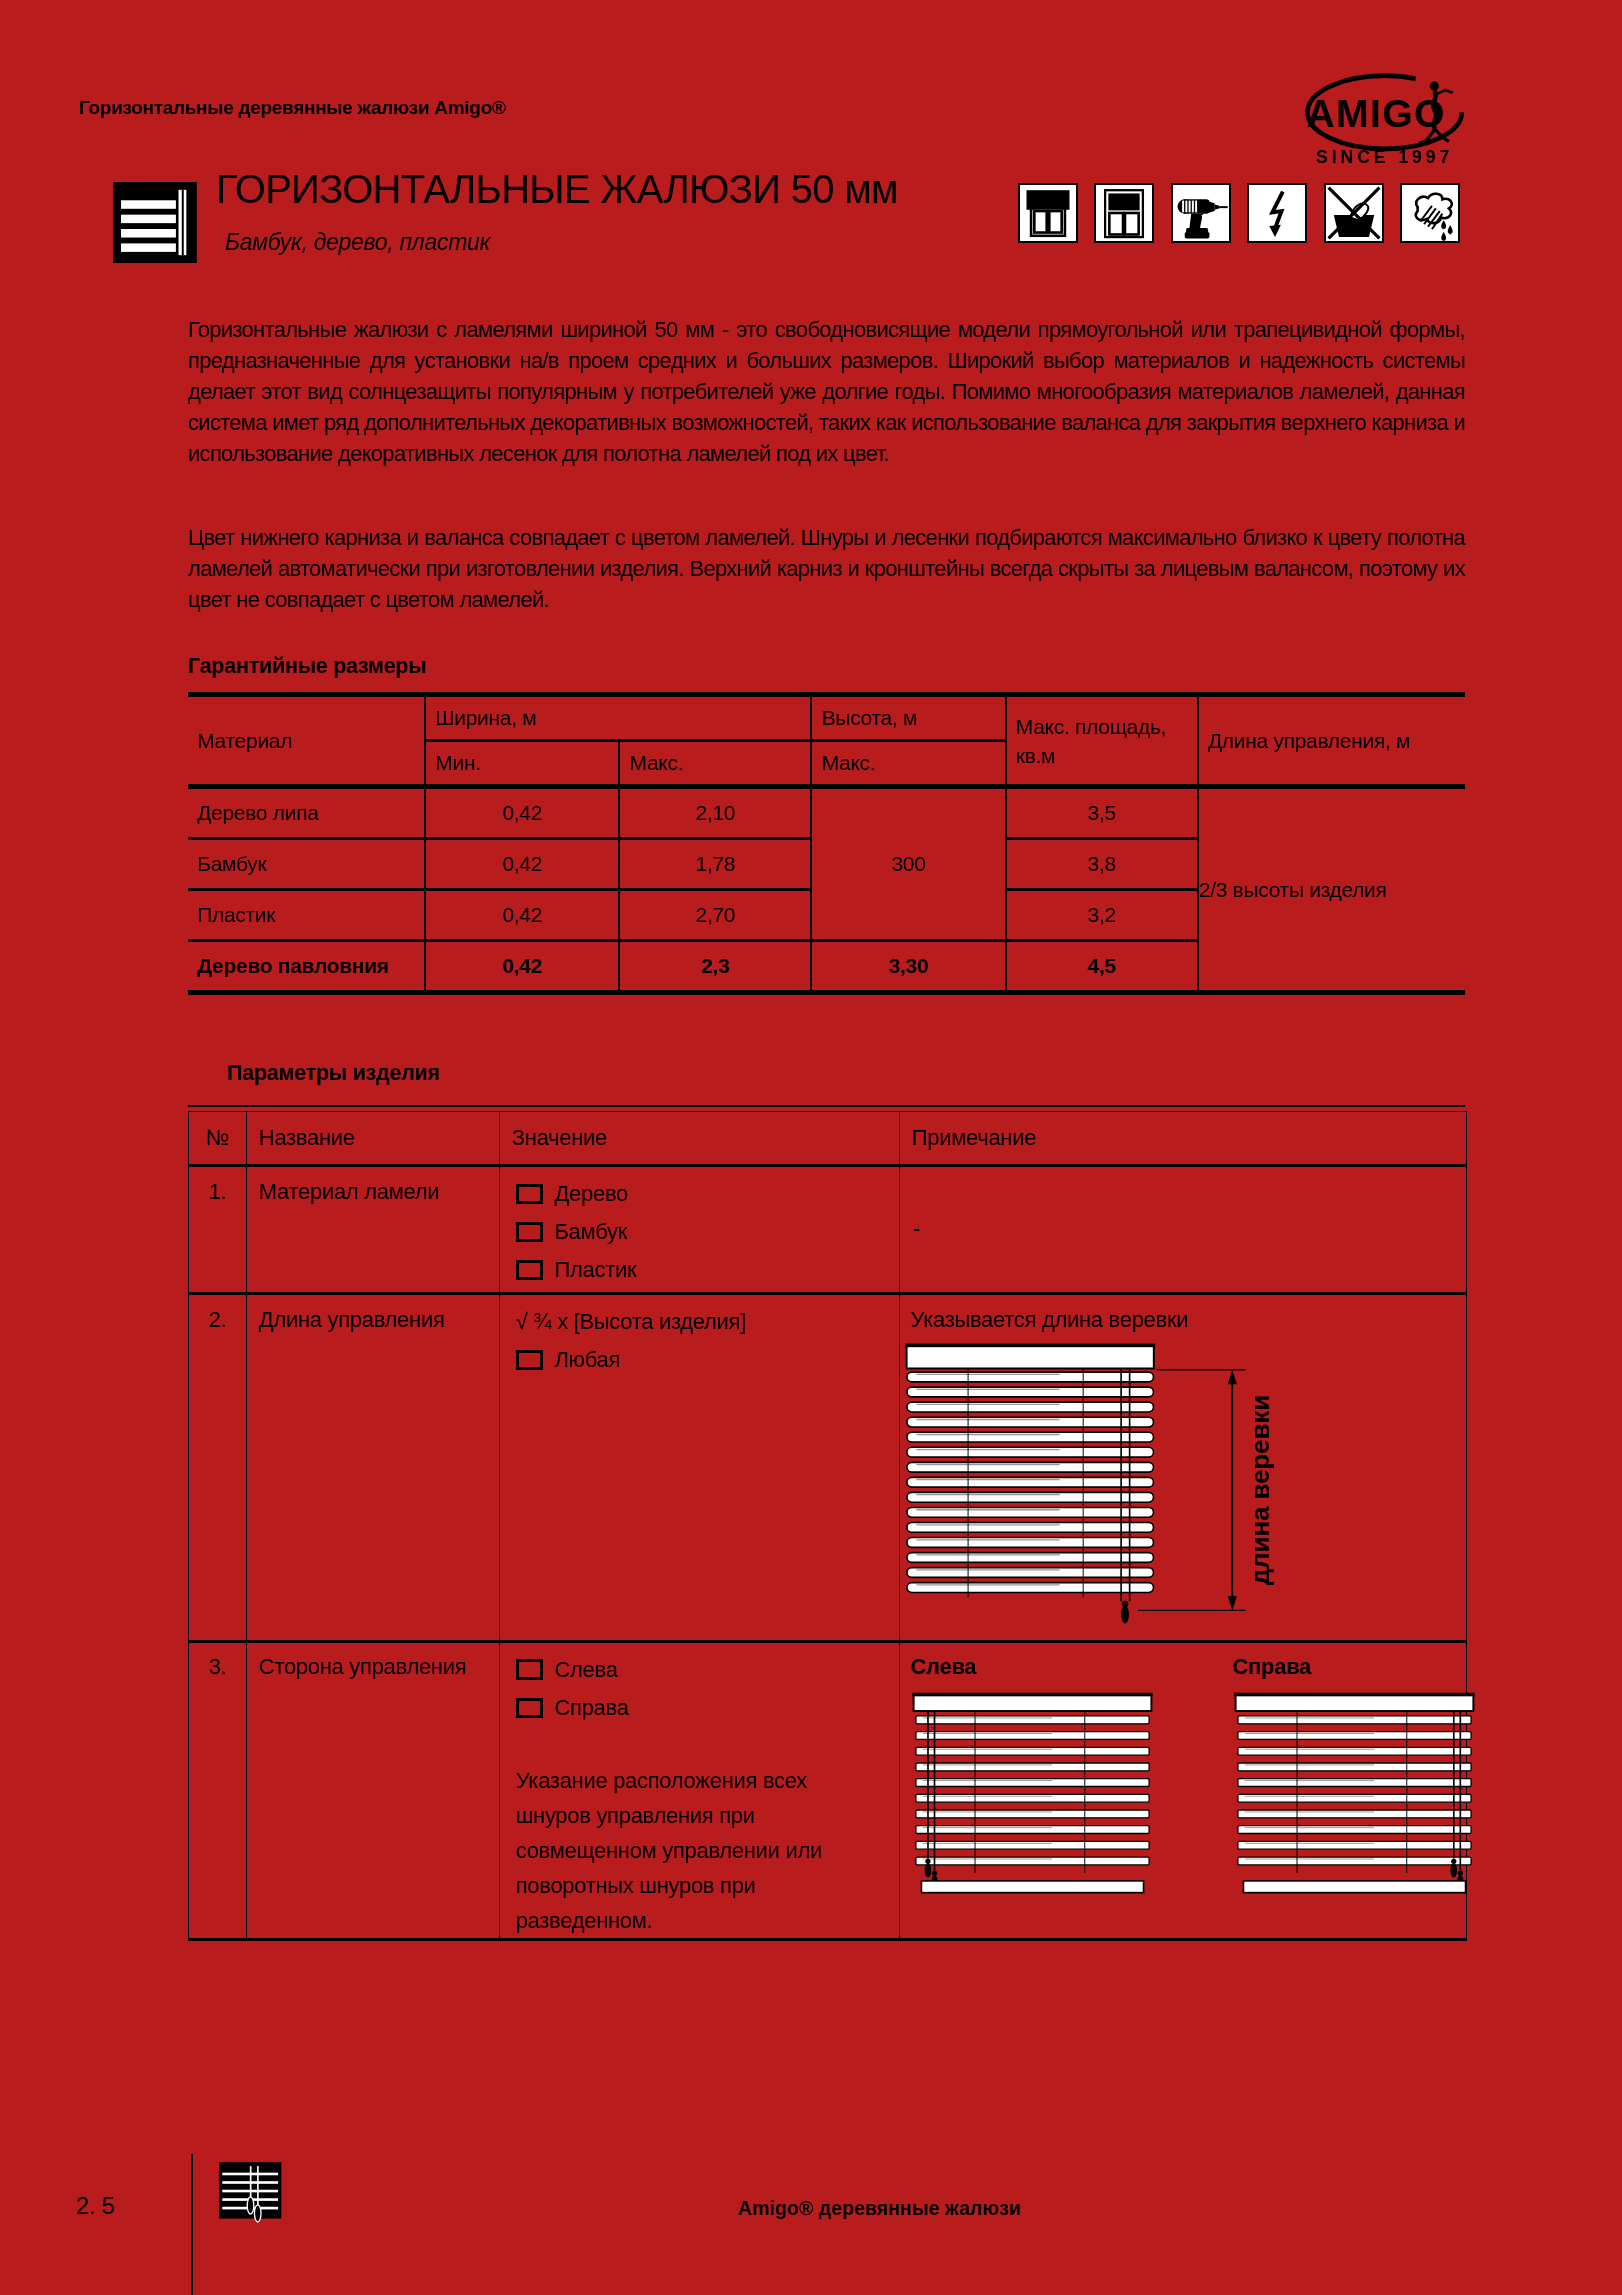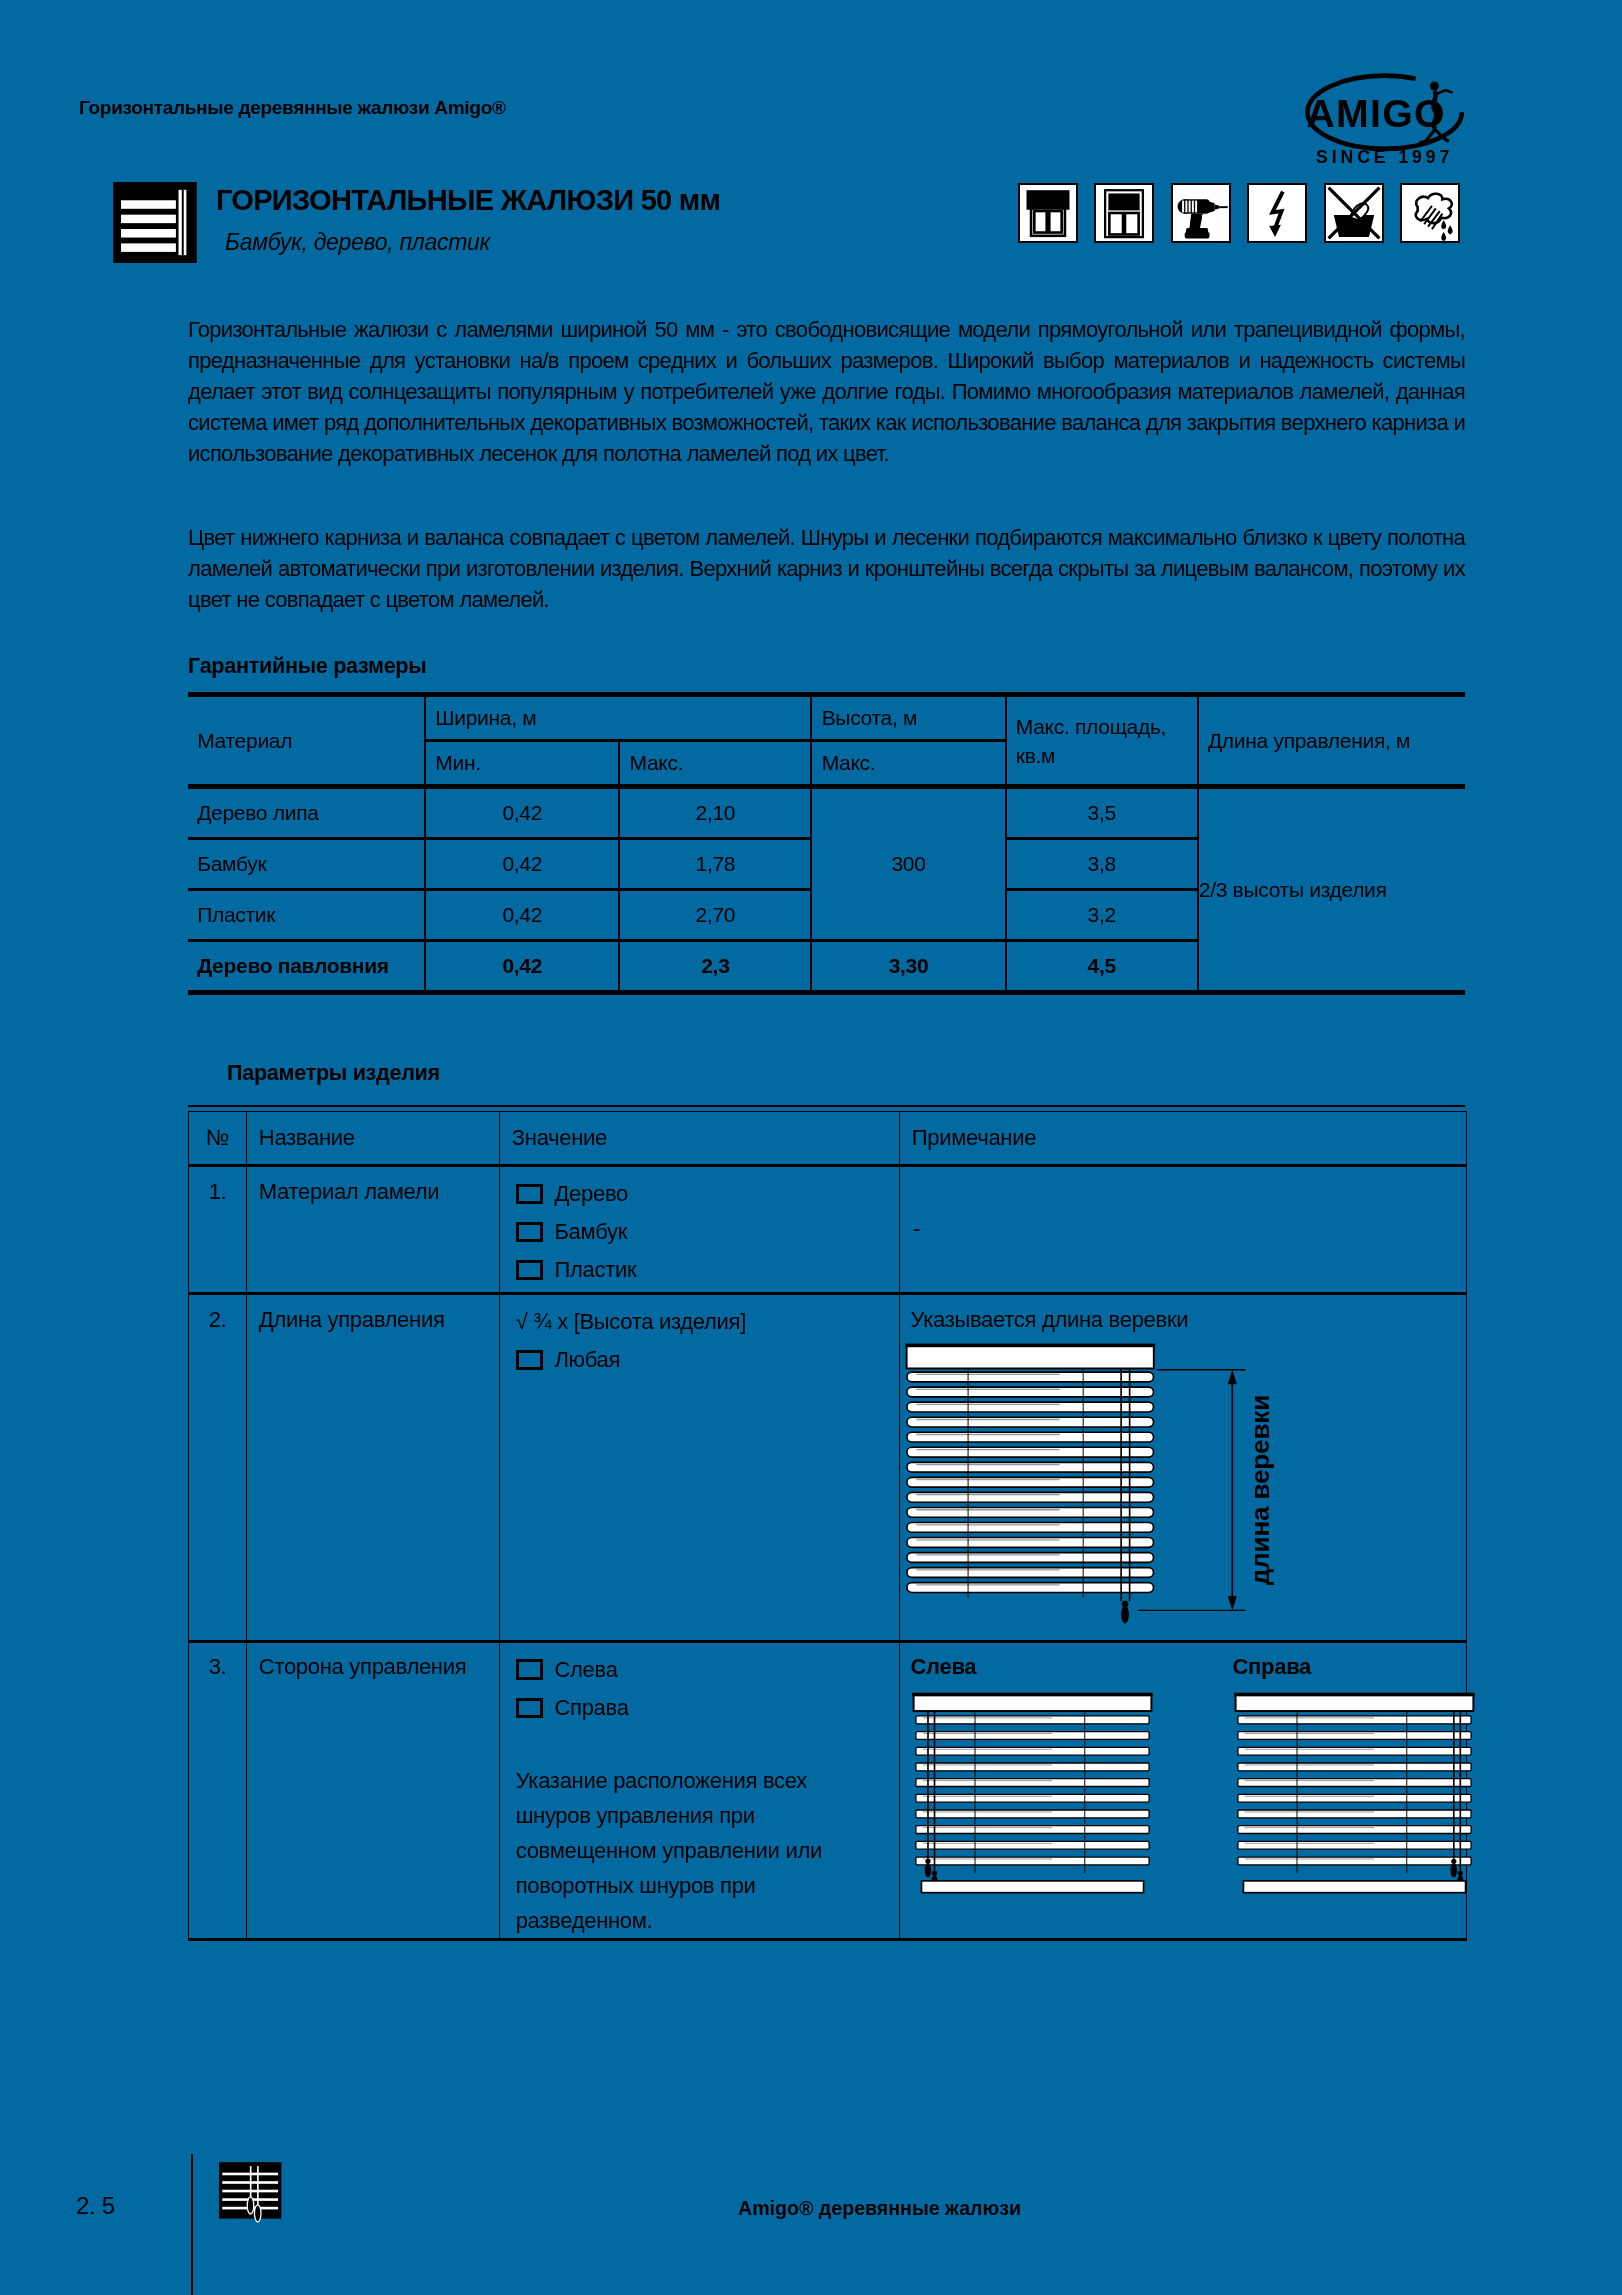--- a/index.html
+++ b/index.html
@@ -1,23 +1,23 @@
 <!DOCTYPE html>
 <html style="font-size:10.5px"><head>
 <meta charset="utf-8">
 <style>
   html,body{margin:0;padding:0;background:#fff;}
-  .page{position:relative;width:1623px;height:2295px;background:#0369a1;overflow:hidden;
+  .page{position:relative;width:1623px;height:2295px;background:#b91c1c;overflow:hidden;
         font-family:"Liberation Sans",sans-serif;color:#000;}
   .abs{position:absolute;}
 
   
   .hdr-left{left:79px;top:97px;font-size:19px;font-weight:bold;letter-spacing:-0.3px;}
   .logo{left:1301px;top:65px;}
-  .title{left:216px;top:184px;font-size:29px;font-weight:bold;letter-spacing:-0.7px;}
+  .title{left:216px;top:167px;font-size:40px;font-weight:normal;letter-spacing:-0.7px;}
   .subtitle{left:225px;top:229px;font-size:23px;font-style:italic;letter-spacing:-0.3px;}
   .title-ic{left:113px;top:182px;}
   .icons-row{left:1018px;top:183px;display:flex;gap:16.4px;}
   .sq{width:56px;height:56px;border:2.6px solid #000;background:#fff;}
 
   
   .para{left:188px;width:1277px;font-size:22px;line-height:31px;text-align:justify;letter-spacing:-0.7px;}
   .p1{top:314px;}
   .p2{top:522px;}
   .h-sec{left:188px;font-size:21.6px;font-weight:bold;letter-spacing:-0.3px;}

